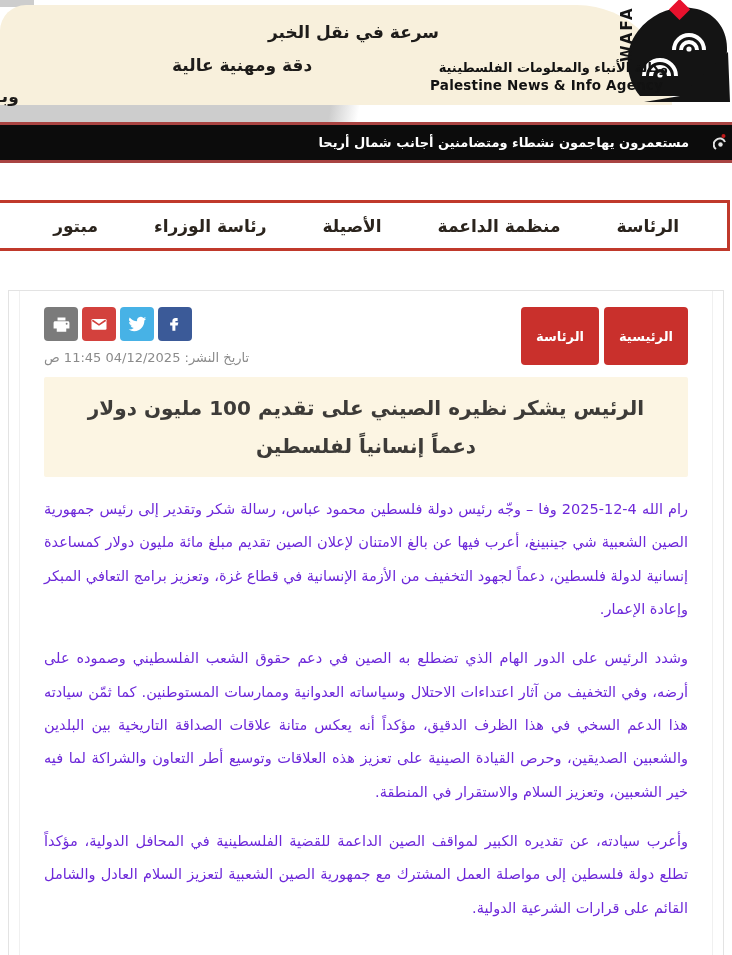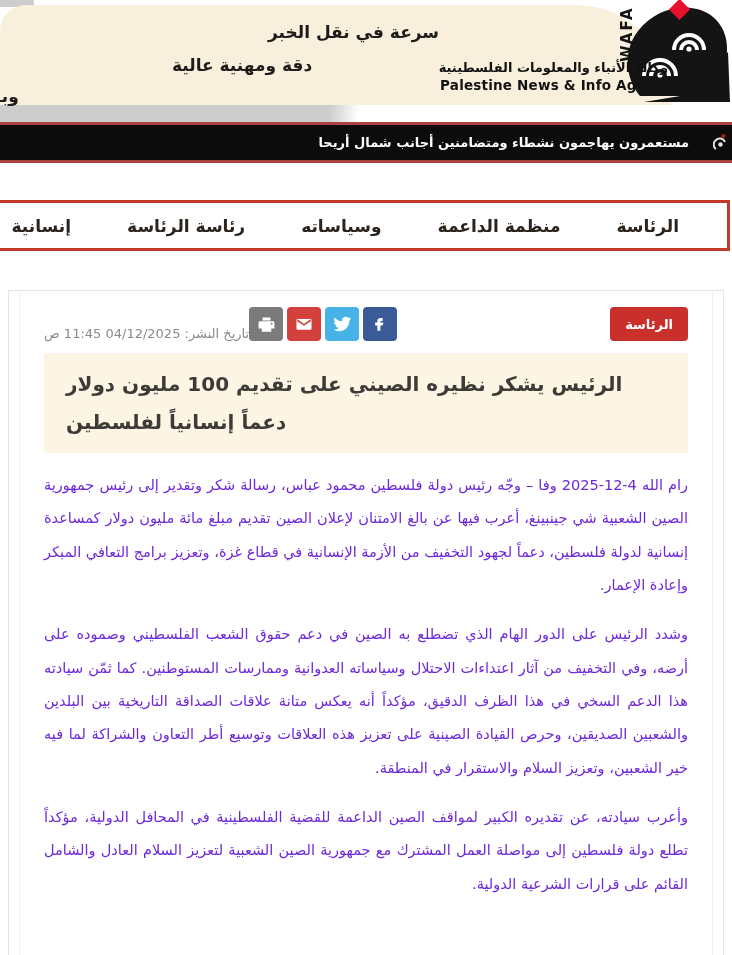--- a/index.html
+++ b/index.html
@@ -14,21 +14,21 @@
     position:absolute;left:0;top:5px;width:672px;height:100px;
     background:#f8f0dc;border-radius:26px 95px 0 0 / 26px 100px 0 0;
   }
   .tagline{position:absolute;font-weight:bold;color:#1e1c1a;font-size:17px;white-space:nowrap;}
   .tagline.t1{left:268px;top:22px;}
   .tagline.t2{left:172px;top:55px;}
   .tagline.t3{left:-4px;top:86px;}
   .logo{position:absolute;right:0;top:0;width:250px;height:104px;cursor:pointer;}
   .logo-mark{position:absolute;right:0;top:0;}
   .logo-ar{position:absolute;right:64px;top:60px;font-size:13px;font-weight:bold;color:#121212;white-space:nowrap;}
-  .logo-en{position:absolute;right:59px;top:77px;font-size:13.5px;font-weight:bold;color:#121212;white-space:nowrap;letter-spacing:.2px;}
+  .logo-en{position:absolute;right:69px;top:77px;font-size:13.5px;font-weight:bold;color:#121212;white-space:nowrap;letter-spacing:.2px;}
   
   .gray-strip{height:17px;background:linear-gradient(100deg,#cdcdcd 0%,#cdcdcd 45%,#ffffff 49%);}
   
   .ticker{
     height:35px;background:#0c0c0c;border-top:3px solid #a94442;border-bottom:3px solid #a94442;
     display:flex;align-items:center;gap:24px;padding:0 4px;color:#ffffff;
     font-size:13px;font-weight:bold;white-space:nowrap;overflow:hidden;
   }
   .ticker-item{cursor:pointer;}
   .ticker-sep{flex:0 0 auto;display:inline-flex;}
@@ -41,36 +41,36 @@
   .nav-item{cursor:pointer;}
   
   .card{margin:39px 8px 0;border:1px solid #e3e3e3;background:#ffffff;padding:0 10px;height:700px;}
   .card-inner{border:1px solid #f0f0f0;border-top:none;min-height:648px;padding:16px 24px 10px;}
   .meta-row{display:flex;}
   .crumbs{display:flex;gap:5px;}
   .crumb-btn{
     background:#c9302c;color:#ffffff;border:none;border-radius:4px;
     padding:7px 15px;font-size:13px;font-weight:bold;font-family:"DejaVu Sans",sans-serif;cursor:pointer;
   }
-  .share-col{margin-right:auto;display:flex;flex-direction:row;align-items:flex-end;}
+  .share-col{margin-right:auto;display:flex;flex-direction:column;align-items:flex-end;}
   .share-row{display:flex;gap:4px;}
   .share-btn{
     width:34px;height:34px;border:none;border-radius:4px;cursor:pointer;
     display:flex;align-items:center;justify-content:center;padding:0;
   }
   .share-btn.facebook{background:#3b5a98;}
   .share-btn.twitter{background:#47b2e6;}
   .share-btn.email{background:#d3413d;}
   .share-btn.print{background:#7b7b7b;}
   .pub-date{margin-top:9px;color:#8a8a8a;font-size:13px;direction:rtl;white-space:nowrap;}
   .title-box{
     margin-top:12px;background:#fcf5e3;border-radius:2px;padding:12px 22px;
   }
   .article-title{
-    margin:0;text-align:left;font-size:20px;font-weight:bold;color:#3d3b38;line-height:1.9;
+    margin:0;text-align:center;font-size:20px;font-weight:bold;color:#3d3b38;line-height:1.9;
   }
   .article-body p{
     margin:16px 0 0;font-size:14.5px;color:#6d28d9;line-height:2.3;text-align:justify;
   }
   .icon-svg{display:block;}
 </style>
 </head>
 <body>
 
 <header class="site-header">
@@ -108,31 +108,32 @@
       <circle cx="10.5" cy="3" r="2" fill="#c21b1b"></circle>
     </svg>
   </span>
   <span class="ticker-item">مستعمرون يهاجمون نشطاء ومتضامنين أجانب شمال أريحا</span>
 
 </div>
 
 <nav class="main-nav" dir="rtl">
   <span class="nav-item">الرئاسة</span>
   <span class="nav-item">منظمة الداعمة</span>
-  <span class="nav-item">وسياساته</span>
-  <span class="nav-item">رئاسة الرئاسة</span>
-  <span class="nav-item">إنسانية</span>
+  <span class="nav-item">الأصيلة</span>
+  <span class="nav-item">رئاسة الوزراء</span>
+  <span class="nav-item">مبتور</span>
 
 </nav>
 
 <main class="card">
   <div class="card-inner">
 
     <div class="meta-row" dir="rtl">
       <div class="crumbs">
+        <button class="crumb-btn">الرئيسية</button>
         <button class="crumb-btn">الرئاسة</button>
       </div>
       <div class="share-col">
         <div class="share-row">
           <button class="share-btn facebook">
             <span>
               <svg class="icon-svg" width="18" height="18" viewBox="0 0 24 24">
                 <path fill="#ffffff" d="M14 8h3V4h-3c-2.8 0-4 1.8-4 4v2H7v4h3v7h4v-7h3l1-4h-4V8.5c0-.4.3-.5 1-.5z" transform="translate(-1.5 0)"></path>
               </svg>
             </span>

